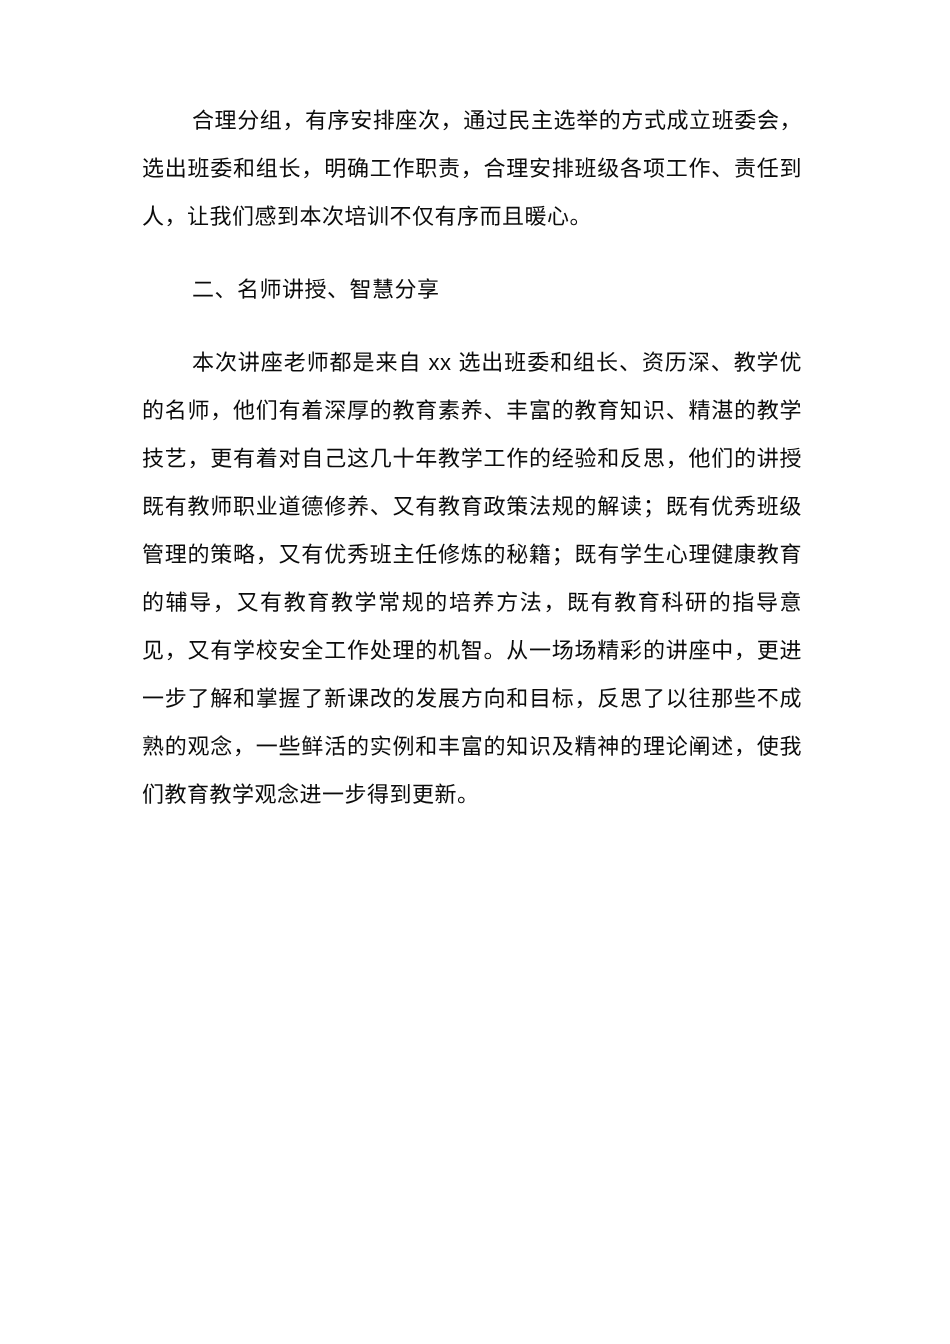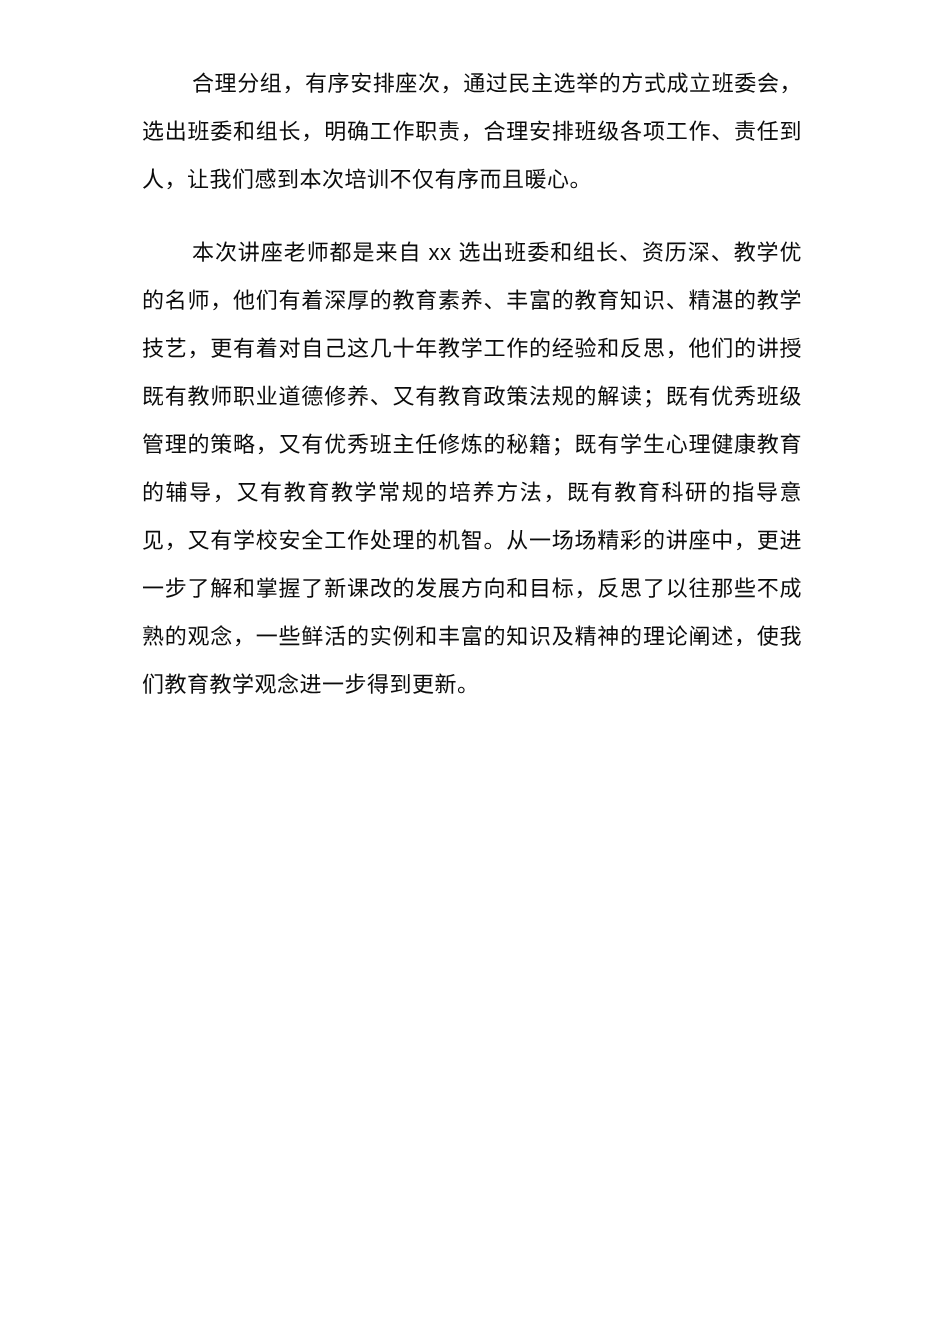--- a/index.html
+++ b/index.html
@@ -15,21 +15,21 @@
     overflow: hidden;
   }
   .page {
     position: absolute;
     top: 0;
     left: 0;
     width: 814px;
     height: 1344px;
     background: #ffffff;
     box-sizing: border-box;
-    padding: 60px 148px 0 142px;
+    padding: 97px 148px 0 142px;
   }
   .doc-body {
     width: 660px;
     color: #0b0b0b;
   }
   .doc-body p {
     margin: 0 0 25px 0;
     font-size: 22px;
     line-height: 48px;
     text-indent: 50px;
@@ -40,15 +40,16 @@
   .doc-body p.heading {
     text-align: left;
   }
 </style>
 </head>
 <body>
 
 <div class="page">
   <div class="doc-body">
     <p>合理分组，有序安排座次，通过民主选举的方式成立班委会，选出班委和组长，明确工作职责，合理安排班级各项工作、责任到人，让我们感到本次培训不仅有序而且暖心。</p>
+    <p class="heading">二、名师讲授、智慧分享</p>
     <p>本次讲座老师都是来自 xx 选出班委和组长、资历深、教学优的名师，他们有着深厚的教育素养、丰富的教育知识、精湛的教学技艺，更有着对自己这几十年教学工作的经验和反思，他们的讲授既有教师职业道德修养、又有教育政策法规的解读；既有优秀班级管理的策略，又有优秀班主任修炼的秘籍；既有学生心理健康教育的辅导，又有教育教学常规的培养方法，既有教育科研的指导意见，又有学校安全工作处理的机智。从一场场精彩的讲座中，更进一步了解和掌握了新课改的发展方向和目标，反思了以往那些不成熟的观念，一些鲜活的实例和丰富的知识及精神的理论阐述，使我们教育教学观念进一步得到更新。</p>
   </div>
 </div>
 
 </body></html>

